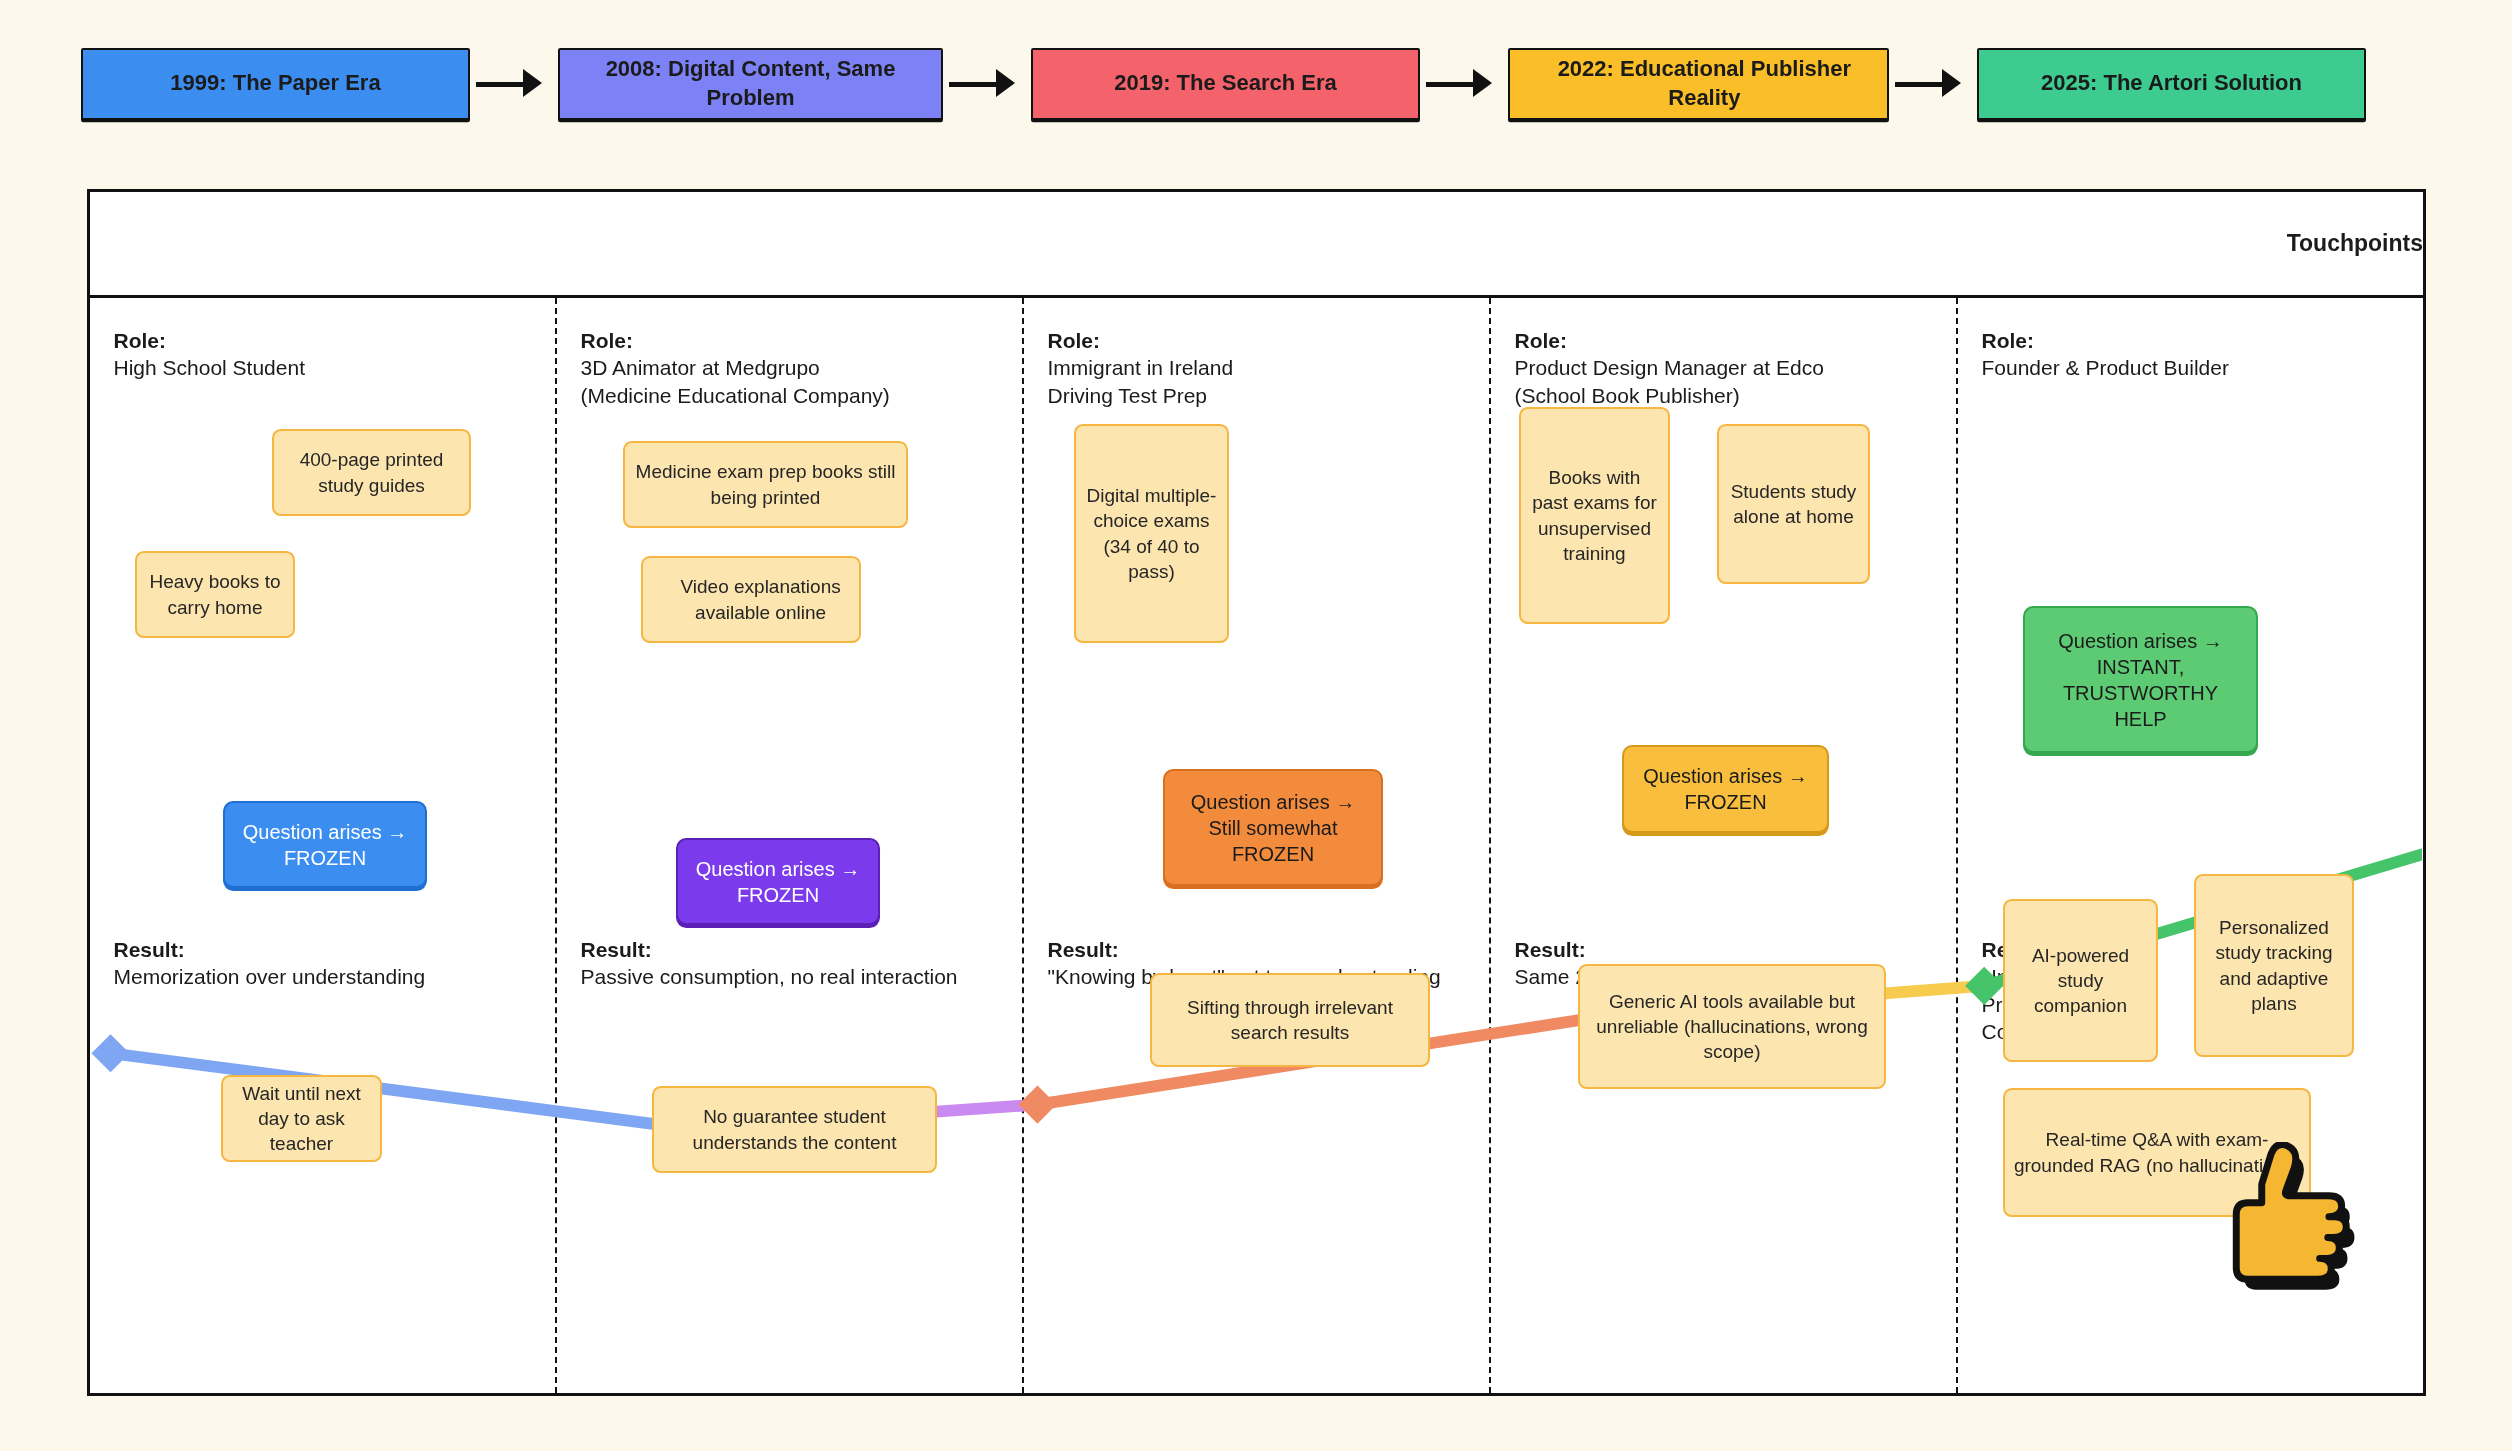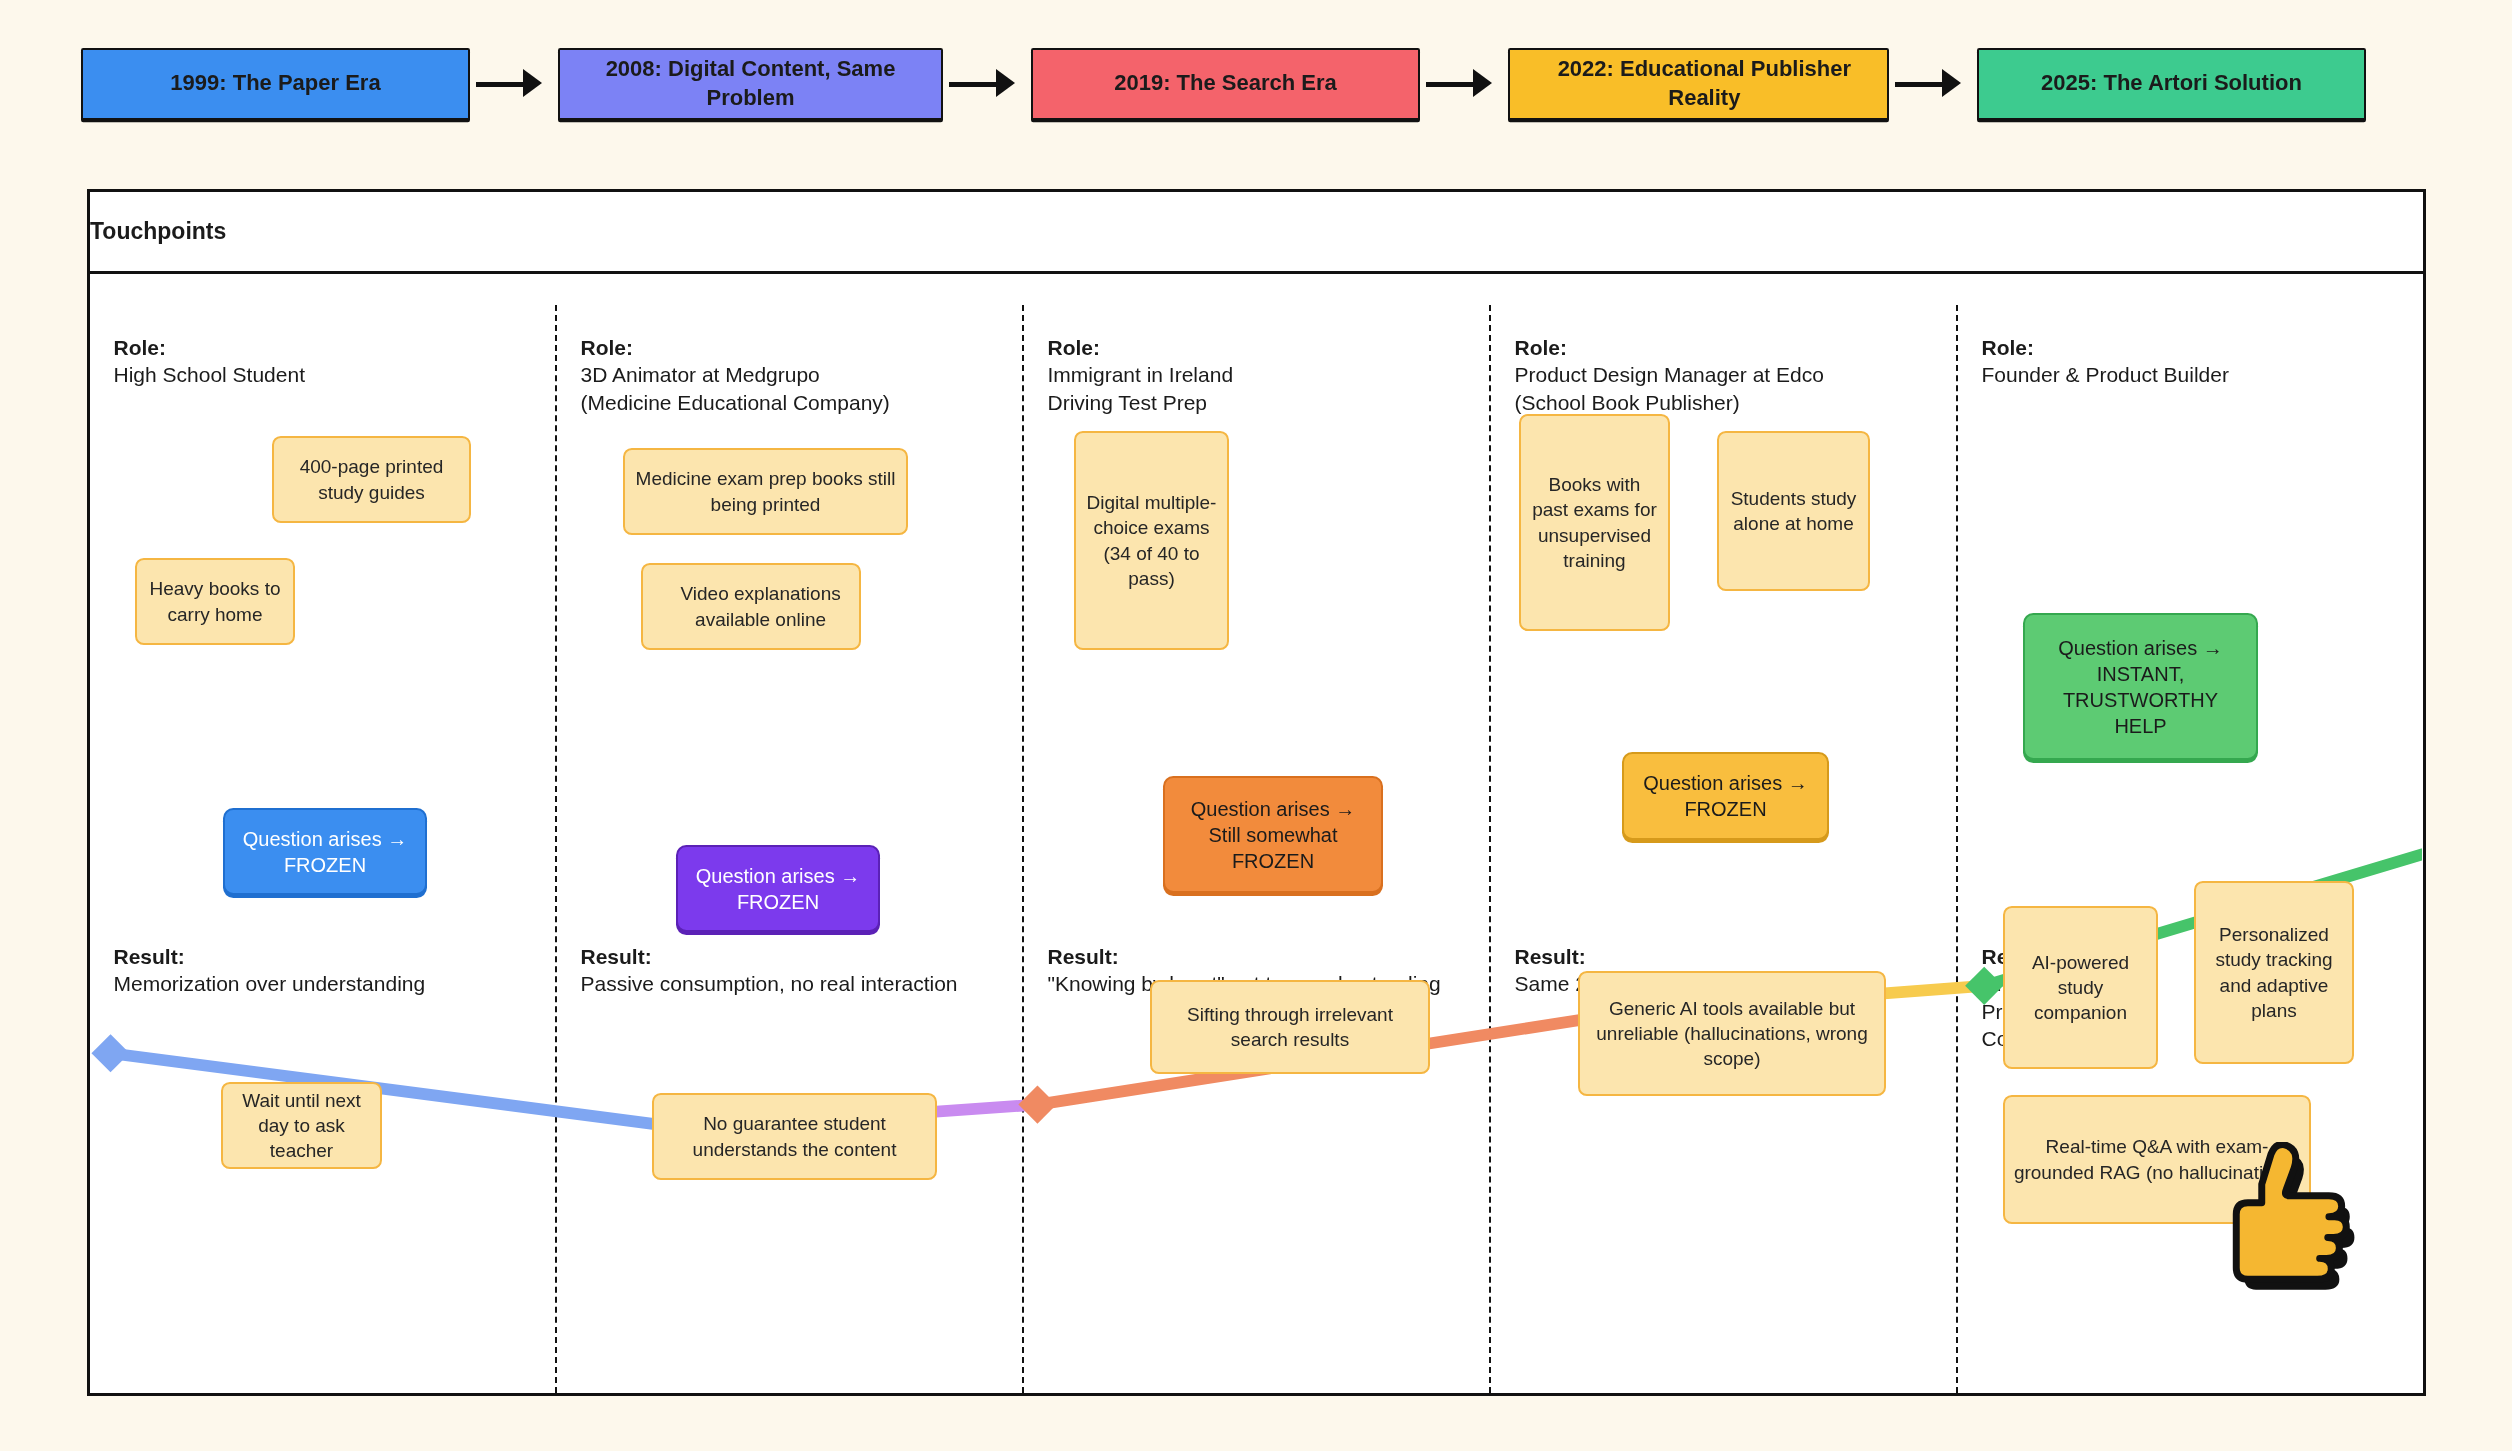--- a/index.html
+++ b/index.html
@@ -49,33 +49,32 @@
   
   .frame {
     position: absolute;
     top: 189px; left: 87px;
     width: 2339px; height: 1207px;
     border: 3.7px solid #111111;
     background: #ffffff;
   }
   .touchpoints-band {
     position: absolute; top: 0; left: 0; right: 0;
-    height: 82px;
+    height: 106px;
     border-bottom: 3.7px solid #111111;
-    display: flex; align-items: center; justify-content: flex-start;
+    display: flex; align-items: center; justify-content: flex-end;
   }
   .touchpoints-title {
     font-size: 23px; font-weight: bold; color: #1b1b1b;
   }
 
   .columns {
     position: absolute;
     top: 106px; left: 0; right: 0; bottom: 0;
     display: flex;
-    margin-top: 7px;
   }
   .col {
     flex: 1 1 0;
     position: relative;
     border-right: 2.9px dashed #111111;
     overflow: visible;
   }
   .col:last-child { border-right: none; }
 
   .role-block {

